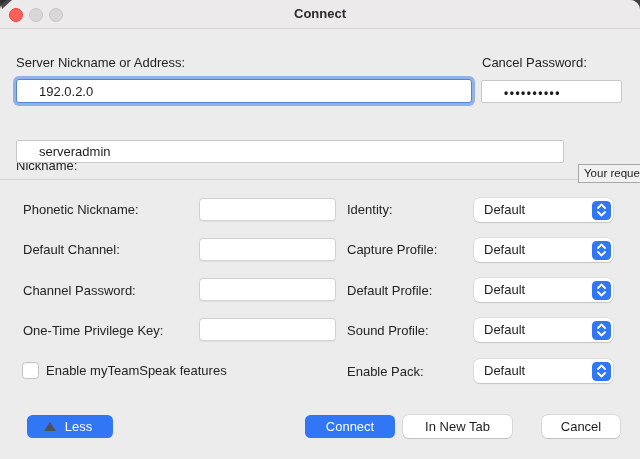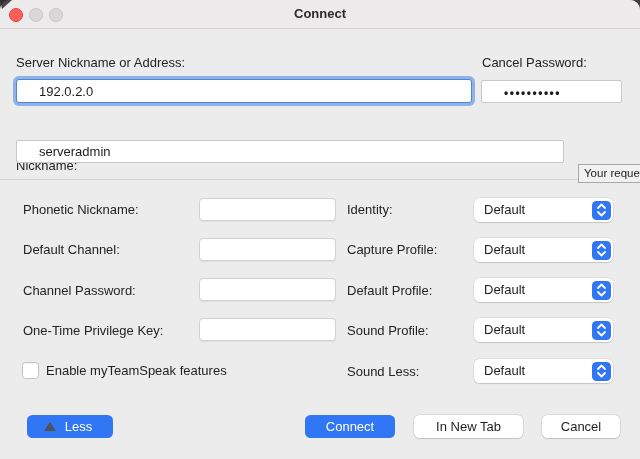--- a/index.html
+++ b/index.html
@@ -158,41 +158,41 @@
   <div class="dropdown" style="left:474px;top:318px;">
     <span class="dd-text">Default</span>
     <span class="dd-stepper">
       <svg width="11" height="14" viewBox="0 0 11 14">
           <path d="M2 5 L5.5 1.5 L9 5" fill="none" stroke="#fff" stroke-width="1.8" stroke-linecap="round" stroke-linejoin="round"></path>
           <path d="M2 9 L5.5 12.5 L9 9" fill="none" stroke="#fff" stroke-width="1.8" stroke-linecap="round" stroke-linejoin="round"></path>
         </svg>
     </span>
   </div>
 
-  <div class="lbl" style="left:347px;top:364px;">Sound Less:</div>
+  <div class="lbl" style="left:347px;top:364px;">Enable Pack:</div>
   <div class="dropdown" style="left:474px;top:359px;">
     <span class="dd-text">Default</span>
     <span class="dd-stepper">
       <svg width="11" height="14" viewBox="0 0 11 14">
           <path d="M2 5 L5.5 1.5 L9 5" fill="none" stroke="#fff" stroke-width="1.8" stroke-linecap="round" stroke-linejoin="round"></path>
           <path d="M2 9 L5.5 12.5 L9 9" fill="none" stroke="#fff" stroke-width="1.8" stroke-linecap="round" stroke-linejoin="round"></path>
         </svg>
     </span>
   </div>
 
   <button class="btn btn-blue" style="left:27px;width:86px;">
     <span class="less-tri"></span>
     <span>Less</span>
   </button>
 
   <button class="btn btn-blue" style="left:305px;width:90px;">
     <span>Connect</span>
   </button>
 
-  <button class="btn btn-white" style="left:414px;width:109px;">
+  <button class="btn btn-white" style="left:403px;width:109px;">
     <span>In New Tab</span>
   </button>
 
   <button class="btn btn-white" style="left:542px;width:78px;">
     <span>Cancel</span>
   </button>
 
 </div>
 
 </body></html>

